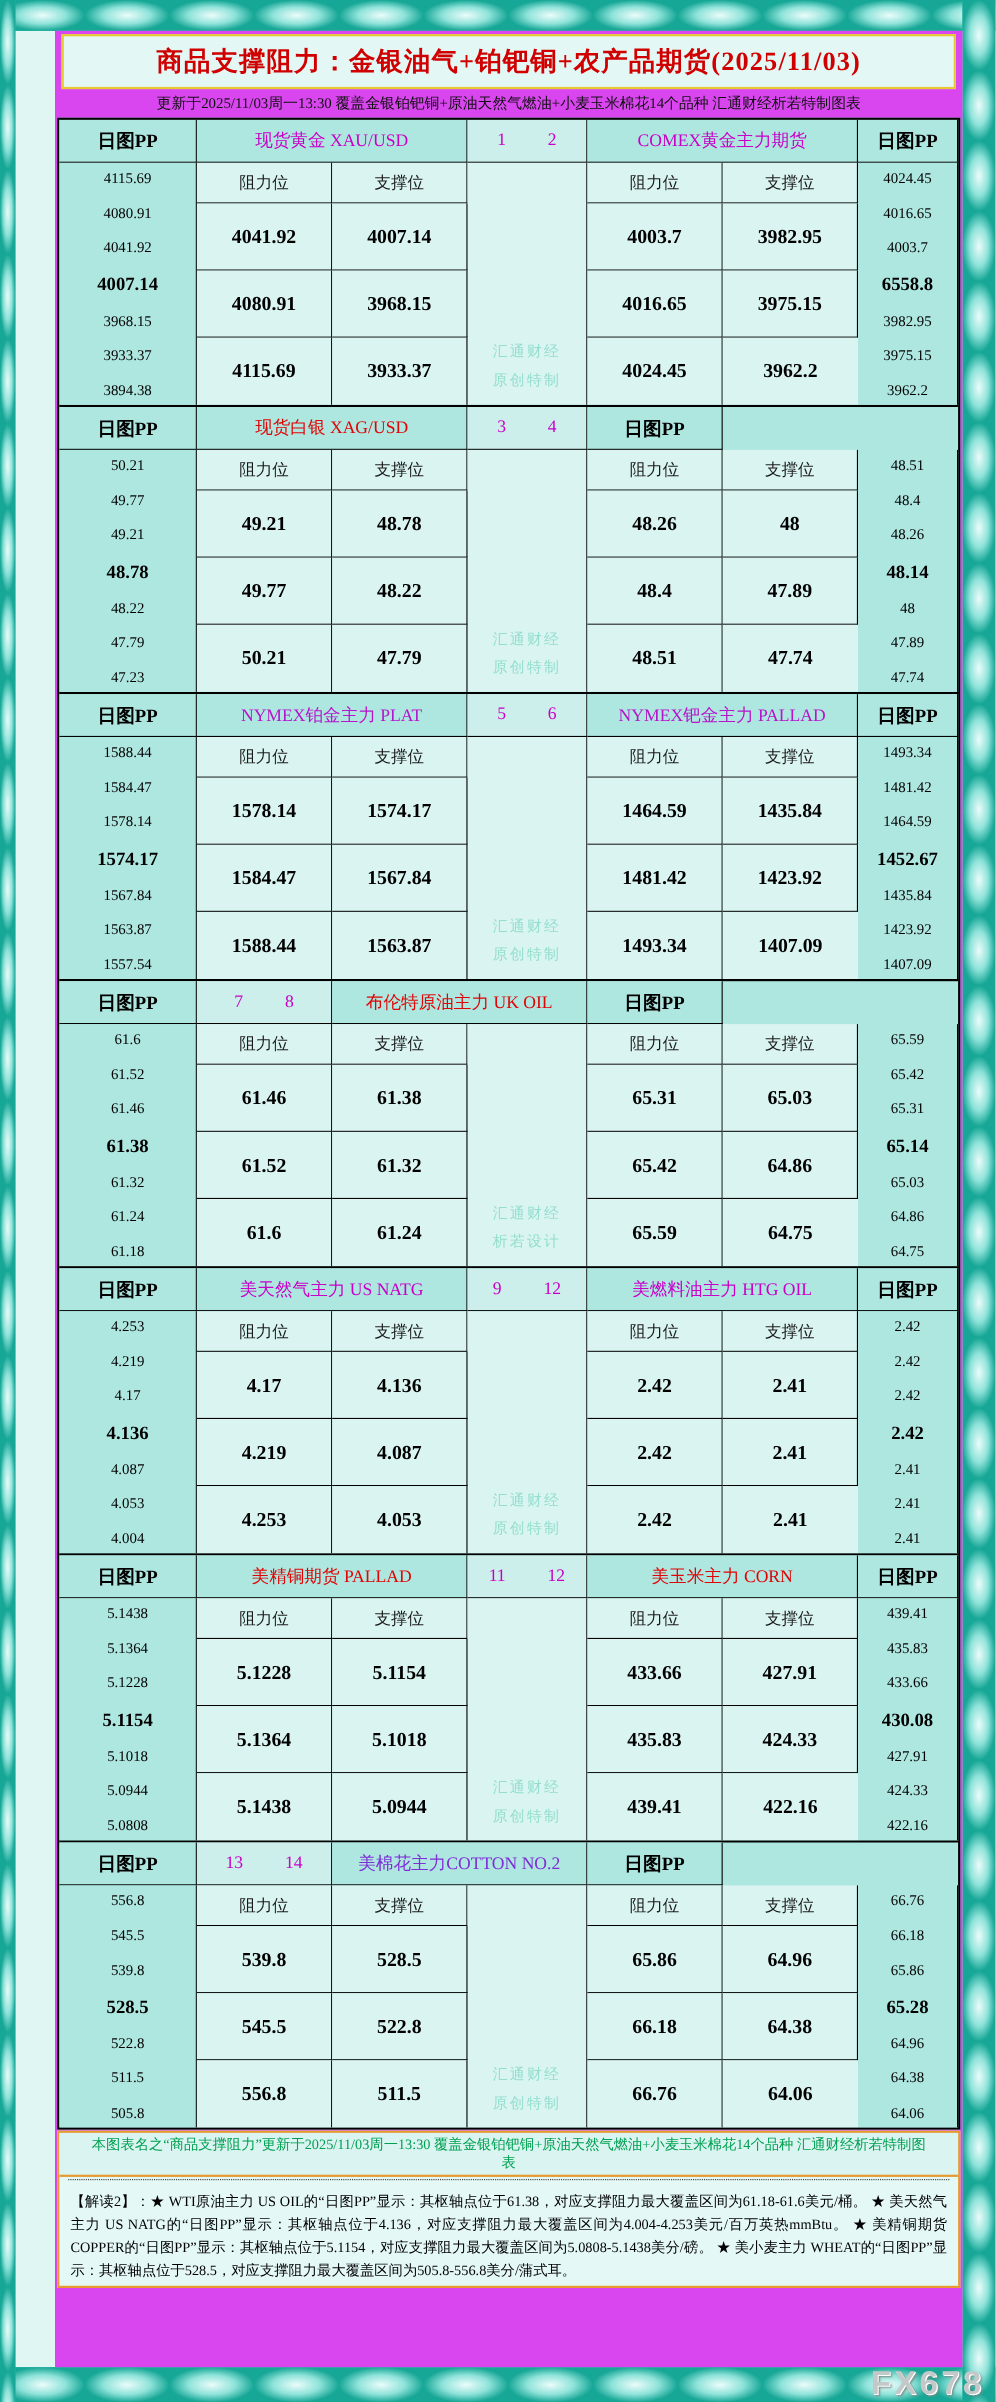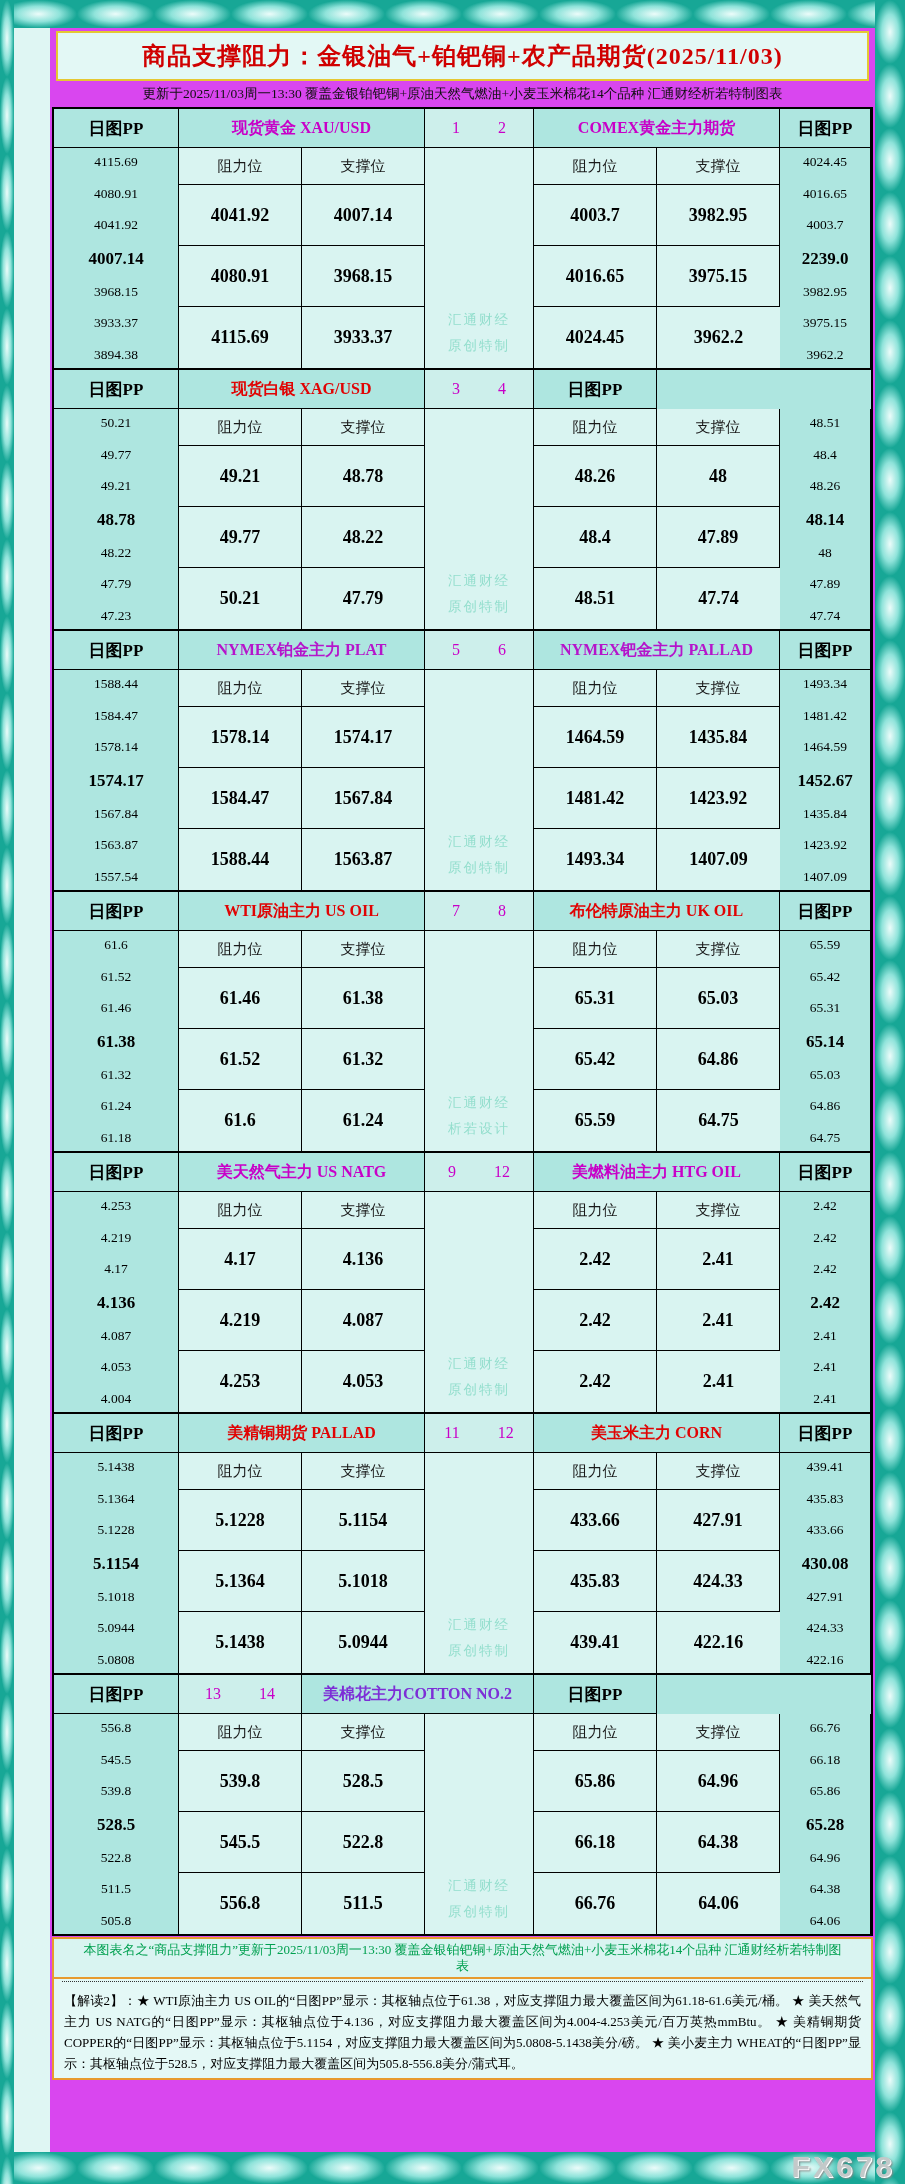--- a/index.html
+++ b/index.html
@@ -31,21 +31,21 @@
 
   
   .ptable{margin:0 2px;border:2px solid #000;background:#aee6e0;}
   .block{display:grid;grid-template-columns:125px 123px 123px 109px 123px 123px 1fr;
     grid-template-rows:39px 37px 61px 61px 61px;border-bottom:2px solid #000;}
   .block:last-child{border-bottom:none;}
   .c{border-right:1px solid #000;box-sizing:border-box;}
   .c:last-of-type{border-right:none;}
   .hd{display:flex;align-items:center;justify-content:center;border-bottom:1px solid #000;background:#aee6e0;}
   .pp-head{font-size:17px;font-weight:bold;color:#000;}
-  .iname{font-size:16px;font-weight:bold;grid-column:span 2;}
+  .iname{font-size:16px;font-weight:normal;grid-column:span 2;}
   .pairnums{gap:38px;font-size:16px;color:#c800c8;background:#cdefeb;}
   .pp-col{grid-row:2/6;display:flex;flex-direction:column;justify-content:space-between;
     align-items:center;padding:7px 0;background:#aee6e0;}
   .ppv{font-size:13.5px;color:#000;line-height:1;}
   .ppv.pivot{font-size:17px;font-weight:bold;}
   .sub{background:#d9f4f1;border-bottom:1px solid #000;display:flex;align-items:center;justify-content:center;
     font-size:15px;color:#1a1a1a;}
   .val{background:#d9f4f1;border-bottom:1px solid #000;display:flex;align-items:center;justify-content:center;
     font-size:18px;font-weight:bold;color:#000;}
   .row-last{border-bottom:none;}
@@ -101,21 +101,21 @@
           <div class="c mid-tall" style="grid-column: 4;">
             <div class="wm-line">汇通财经</div>
             <div class="wm-line">原创特制</div>
           </div>
           <div class="c sub" style="grid-column: 5;">阻力位</div>
           <div class="c sub" style="grid-column: 6;">支撑位</div>
           <div class="c pp-col" style="grid-area: 2 / 7 / 6;">
             <div class="ppv">4024.45</div>
             <div class="ppv">4016.65</div>
             <div class="ppv">4003.7</div>
-            <div class="ppv pivot">2239.0</div>
+            <div class="ppv pivot">6558.8</div>
             <div class="ppv">3982.95</div>
             <div class="ppv">3975.15</div>
             <div class="ppv">3962.2</div>
           </div>
           <div class="c val" style="grid-area: 3 / 2;">4041.92</div>
           <div class="c val" style="grid-area: 3 / 3;">4007.14</div>
           <div class="c val" style="grid-area: 3 / 5;">4003.7</div>
           <div class="c val" style="grid-area: 3 / 6;">3982.95</div>
           <div class="c val" style="grid-area: 4 / 2;">4080.91</div>
           <div class="c val" style="grid-area: 4 / 3;">3968.15</div>
@@ -216,21 +216,20 @@
           <div class="c val" style="grid-area: 4 / 3;">1567.84</div>
           <div class="c val" style="grid-area: 4 / 5;">1481.42</div>
           <div class="c val" style="grid-area: 4 / 6;">1423.92</div>
           <div class="c val row-last" style="grid-area: 5 / 2;">1588.44</div>
           <div class="c val row-last" style="grid-area: 5 / 3;">1563.87</div>
           <div class="c val row-last" style="grid-area: 5 / 5;">1493.34</div>
           <div class="c val row-last" style="grid-area: 5 / 6;">1407.09</div>
         </section>
         <section class="block">
           <div class="c hd pp-head">日图PP</div>
-          <div class="c hd iname" style="color: rgb(224, 4, 4);">WTI原油主力 US OIL</div>
           <div class="c hd pairnums">
             <span>7</span>
             <span>8</span>
           </div>
           <div class="c hd iname" style="color: rgb(224, 4, 4);">布伦特原油主力 UK OIL</div>
           <div class="c hd pp-head">日图PP</div>
           <div class="c pp-col" style="grid-column: 1;">
             <div class="ppv">61.6</div>
             <div class="ppv">61.52</div>
             <div class="ppv">61.46</div>

